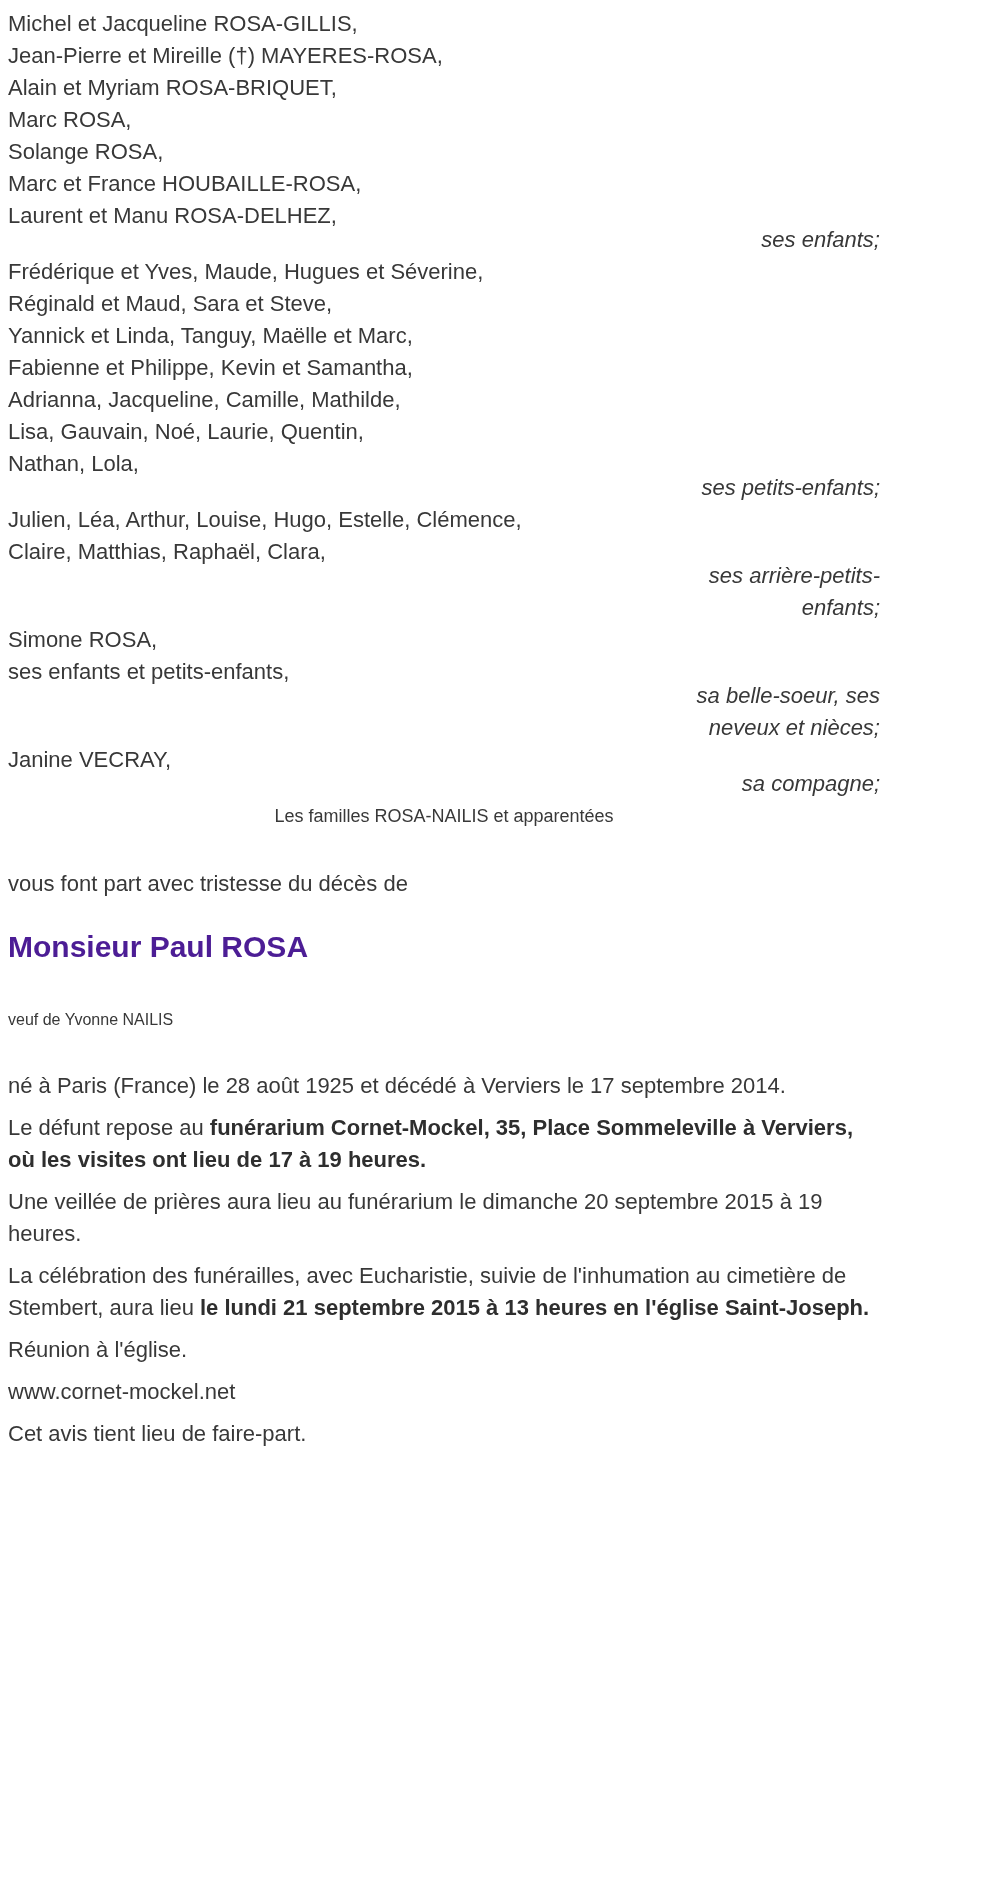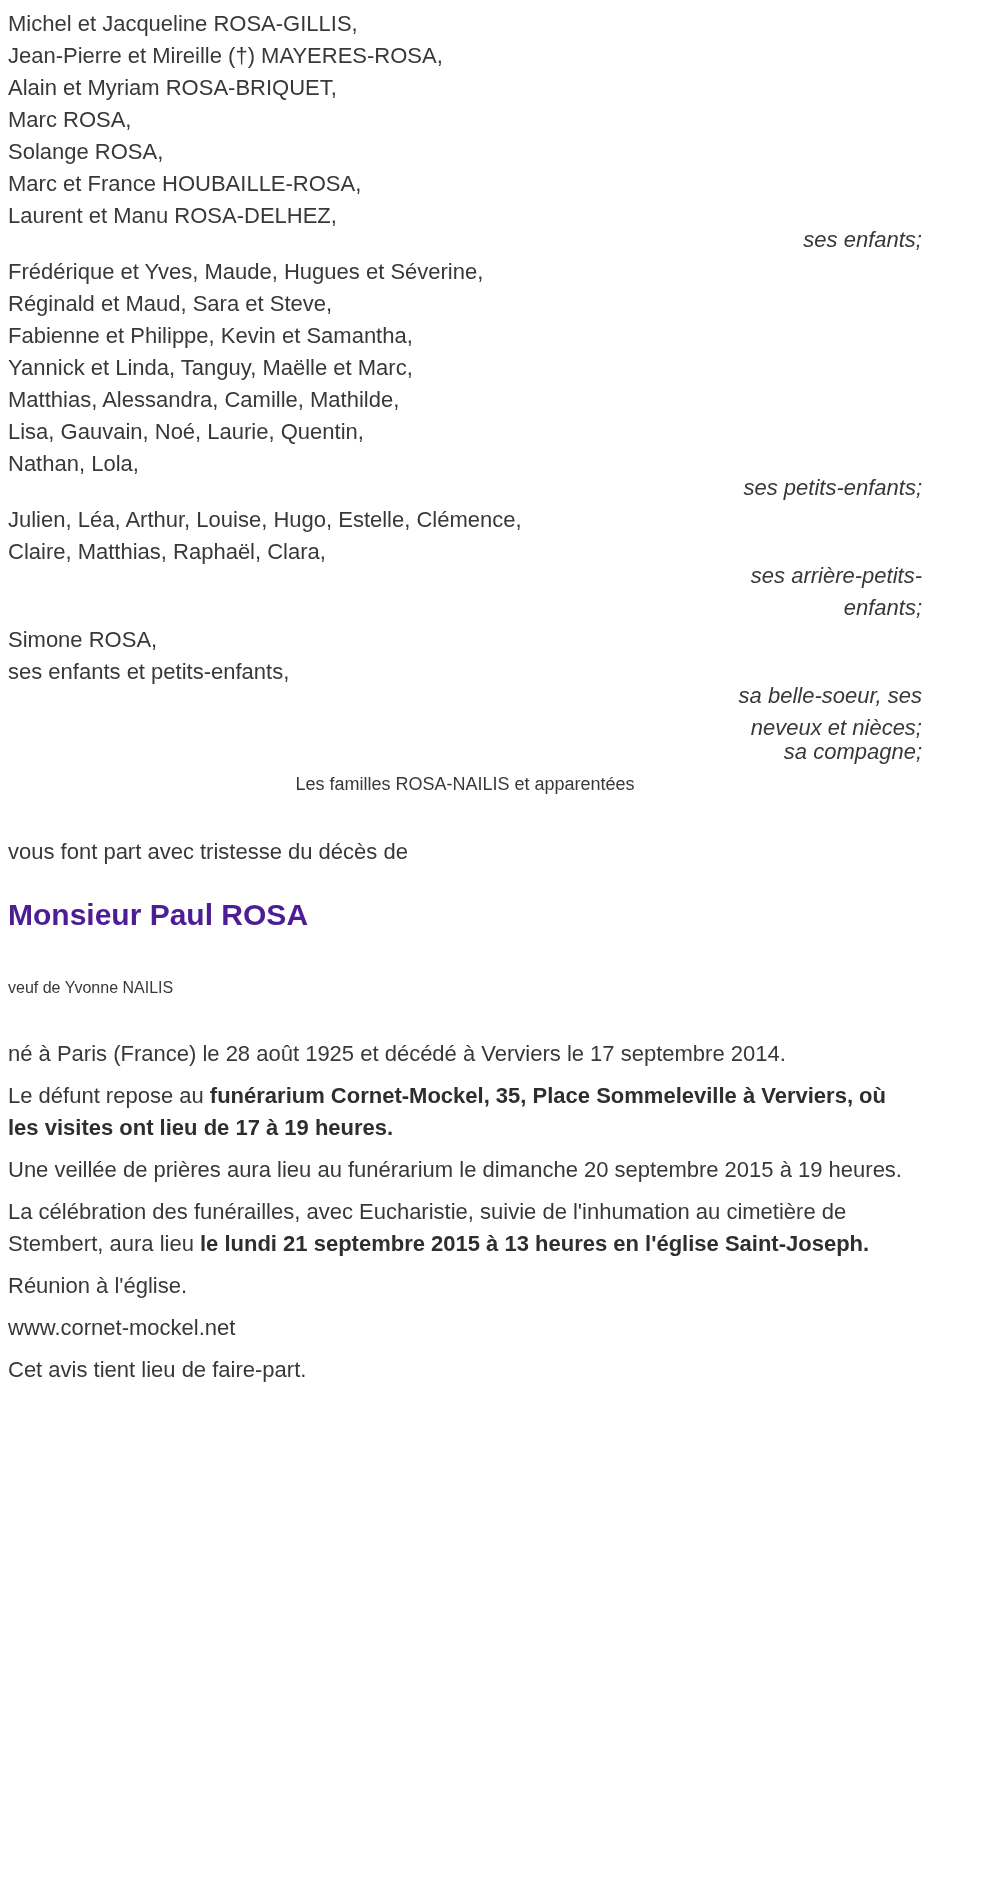--- a/index.html
+++ b/index.html
@@ -9,21 +9,21 @@
   }
   body {
     width: 1000px;
     min-height: 1890px;
     font-family: "Liberation Sans", "DejaVu Sans", sans-serif;
     color: #383838;
   }
   .page {
     box-sizing: border-box;
     width: 1000px;
-    padding: 8px 78px 40px 8px;
+    padding: 8px 120px 40px 8px;
   }
   .line {
     margin: 0;
     font-size: 22px;
     line-height: 32px;
   }
   .relation {
     max-width: 230px;
     margin-left: auto;
     margin-top: -8px;
@@ -80,41 +80,42 @@
       <p class="line">Marc ROSA,</p>
       <p class="line">Solange ROSA,</p>
       <p class="line">Marc et France HOUBAILLE-ROSA,</p>
       <p class="line">Laurent et Manu ROSA-DELHEZ,</p>
       <p class="line relation">ses enfants;</p>
     </div>
 
     <div class="group">
       <p class="line">Frédérique et Yves, Maude, Hugues et Séverine,</p>
       <p class="line">Réginald et Maud, Sara et Steve,</p>
+      <p class="line">Yannick et Linda, Tanguy, Maëlle et Marc,</p>
       <p class="line">Fabienne et Philippe, Kevin et Samantha,</p>
-      <p class="line">Yannick et Linda, Tanguy, Maëlle et Marc,</p>
-      <p class="line">Matthias, Alessandra, Camille, Mathilde,</p>
+      <p class="line">Adrianna, Jacqueline, Camille, Mathilde,</p>
       <p class="line">Lisa, Gauvain, Noé, Laurie, Quentin,</p>
       <p class="line">Nathan, Lola,</p>
       <p class="line relation">ses petits-enfants;</p>
     </div>
 
     <div class="group">
       <p class="line">Julien, Léa, Arthur, Louise, Hugo, Estelle, Clémence,</p>
       <p class="line">Claire, Matthias, Raphaël, Clara,</p>
       <p class="line relation">ses arrière-petits-enfants;</p>
     </div>
 
     <div class="group">
       <p class="line">Simone ROSA,</p>
       <p class="line">ses enfants et petits-enfants,</p>
       <p class="line relation">sa belle-soeur, ses neveux et nièces;</p>
     </div>
 
     <div class="group">
+      <p class="line">Janine VECRAY,</p>
       <p class="line relation">sa compagne;</p>
     </div>
 
     <p class="families-line">Les familles ROSA-NAILIS et apparentées</p>
   </section>
 
   <p class="announcement">vous font part avec tristesse du décès de</p>
 
   <h1 class="deceased-name">Monsieur Paul ROSA</h1>
 

